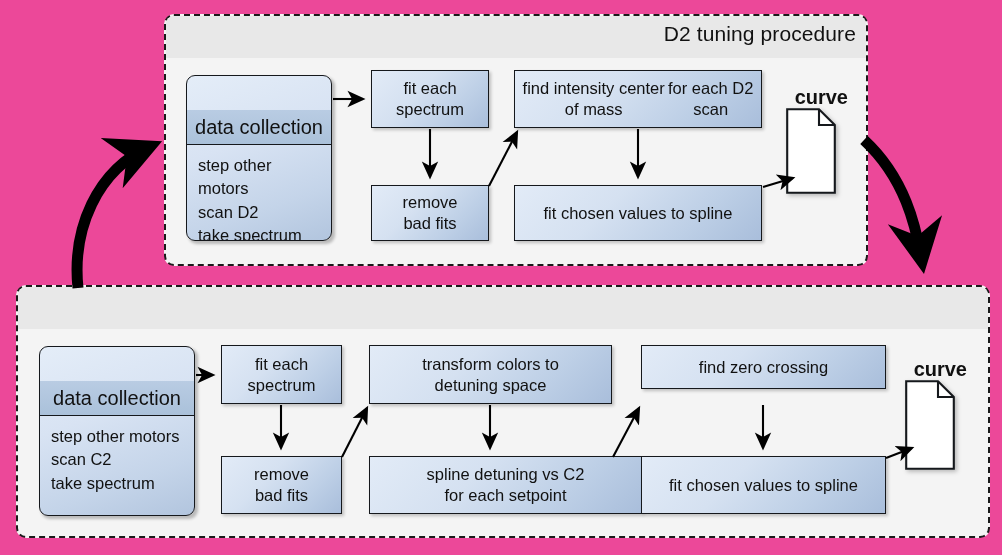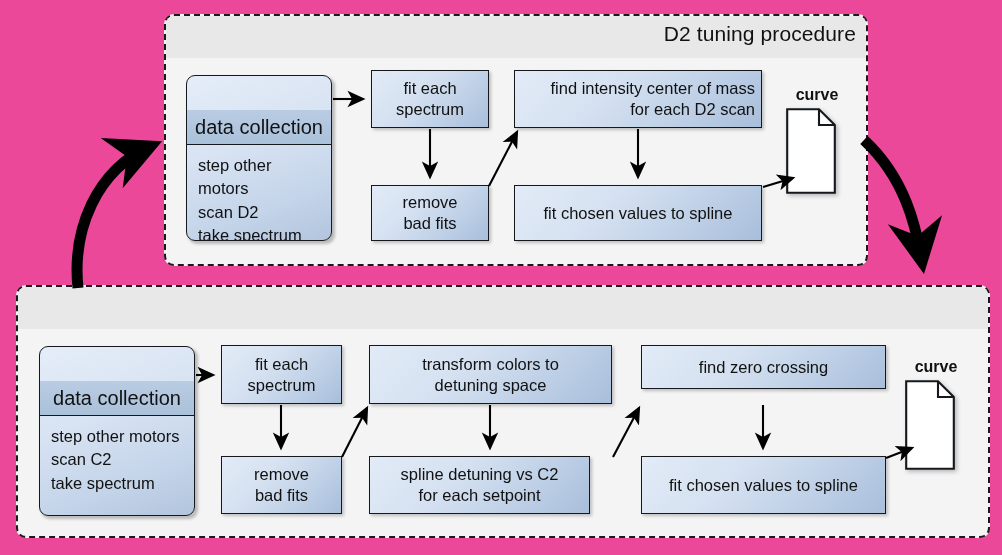--- a/index.html
+++ b/index.html
@@ -73,22 +73,22 @@
     color:#111111;
     line-height:1.42;
   }
   .dc-body span{display:block;}
 
   
   .doc-wrap{position:absolute;}
   .doc-label{
     position:absolute;
     left:0;top:0;width:100%;
-    text-align:center;
-    font-size:16px;
+    text-align:right;
+    font-size:20px;
     font-weight:bold;
     color:#111111;
   }
   .doc-icon{position:absolute;left:0;top:22px;filter:drop-shadow(2px 2px 2px rgba(0,0,0,0.25));}
 
   
   .conn{position:absolute;left:0;top:0;width:1002px;height:555px;pointer-events:none;}
 </style>
 </head>
 <body>
@@ -112,21 +112,21 @@
   <div class="box" style="left:371px;top:70px;width:118px;height:58px;flex-direction:column;">
     <span>fit each</span>
     <span>spectrum</span>
   </div>
 
   <div class="box" style="left:371px;top:185px;width:118px;height:56px;flex-direction:column;">
     <span>remove</span>
     <span>bad fits</span>
   </div>
 
-  <div class="box" style="left:514px;top:70px;width:248px;height:58px;flex-direction:column;align-items:flex-end;">
+  <div class="box" style="left:514px;top:70px;width:248px;height:58px;flex-direction:row;">
     <span>find intensity center of mass</span>
     <span>for each D2 scan</span>
   </div>
 
   <div class="box" style="left:514px;top:185px;width:248px;height:56px;">
     <span>fit chosen values to spline</span>
   </div>
 
   <div class="doc-wrap" style="left:786px;top:86px;width:62px;height:112px;">
     <div class="doc-label">curve</div>
@@ -157,21 +157,21 @@
   <div class="box" style="left:221px;top:456px;width:121px;height:58px;flex-direction:column;">
     <span>remove</span>
     <span>bad fits</span>
   </div>
 
   <div class="box" style="left:369px;top:345px;width:243px;height:59px;flex-direction:column;">
     <span>transform colors to</span>
     <span>detuning space</span>
   </div>
 
-  <div class="box" style="left:369px;top:456px;width:221px;height:58px;flex-direction:column;">
+  <div class="box" style="left:369px;top:456px;width:273px;height:58px;flex-direction:column;">
     <span>spline detuning vs C2</span>
     <span>for each setpoint</span>
   </div>
 
   <div class="box" style="left:641px;top:345px;width:245px;height:44px;">
     <span>find zero crossing</span>
   </div>
 
   <div class="box" style="left:641px;top:456px;width:245px;height:58px;">
     <span>fit chosen values to spline</span>

